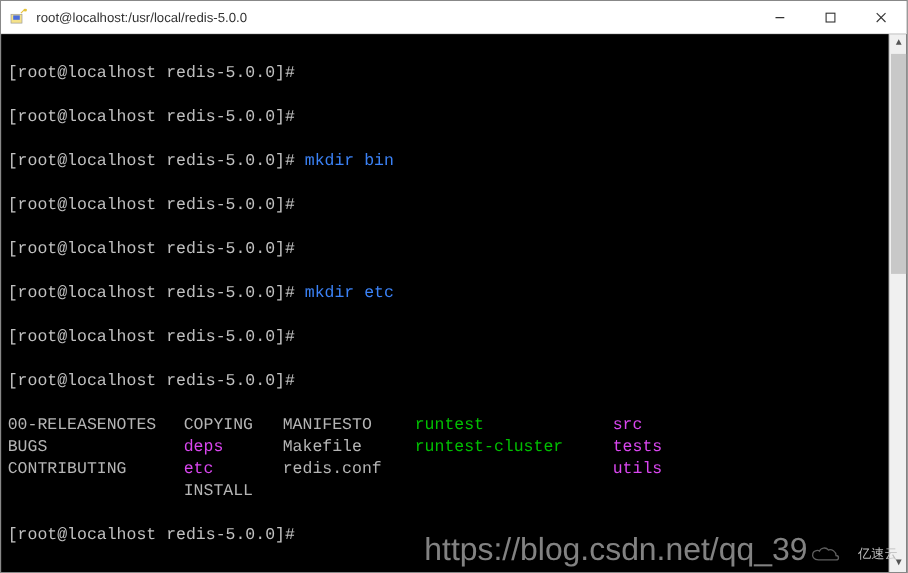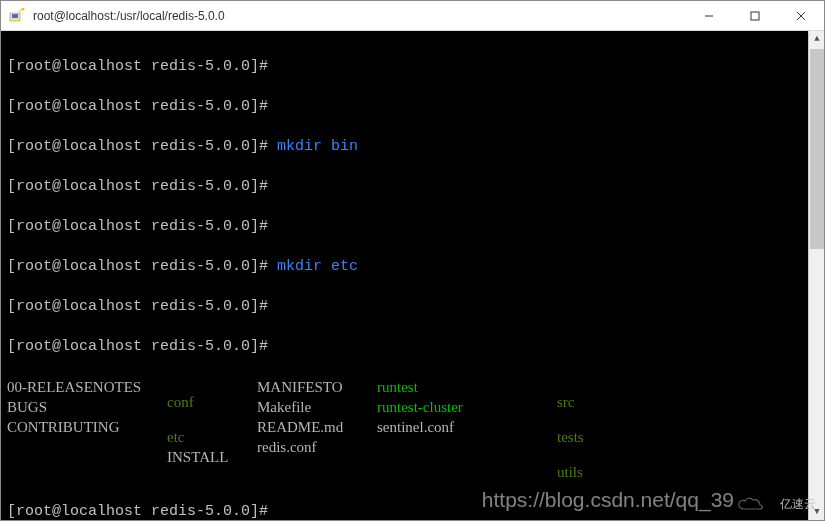--- a/index.html
+++ b/index.html
@@ -58,21 +58,21 @@
       font-size: 15px;
       line-height: 20px;
       color: #b5b5b5;
       white-space: pre;
       overflow: hidden;
       position: relative;
     }
     .prompt { color: #c0c0c0; }
     .cmd { color: #3b82f6; }
     .green { color: #00bf00; }
-    .blue { color: #4d7c0f; margin-top: 15px; }
+    .blue { color: #d946ef; }
     .scrollbar {
       position: absolute;
       right: 0; top: 0;
       width: 16px;
       height: 100%;
       background: #f0f0f0;
       border-left: 1px solid #ccc;
     }
     .scroll-thumb {
       position: absolute;
@@ -89,37 +89,36 @@
       align-items: center; justify-content: center;
       font-size: 9px;
       color: #555;
     }
     .scroll-arrow.up { top: 0; }
     .scroll-arrow.down { bottom: 0; }
     .watermark {
       position: absolute;
       right: 90px;
       bottom: 10px;
-      font-size: 21px;
+      font-size: 29px;
       color: rgba(200,200,200,0.65);
       font-family: Arial, sans-serif;
     }
     .cloud-logo {
       position: absolute;
       right: 8px;
       bottom: 6px;
       font-size: 12px;
       color: #bbb;
       display: flex;
       align-items: center;
       gap: 16px;
-      font-family: Liberation Serif, serif;
     }
     .cloud-logo svg { opacity: 0.5; }
-    .ls-cols { display: flex; font-family: Liberation Serif, serif; }
+    .ls-cols { display: flex; }
     .ls-col { display: flex; flex-direction: column; }
     .c1 { width: 160px; }
     .c2 { width: 90px; }
     .c3 { width: 120px; }
     .c4 { width: 180px; }
     .c5 { width: 70px; }
   </style>
 </head>
 <body>
 
@@ -163,34 +162,33 @@
 <div><span class="prompt">[root@localhost redis-5.0.0]#</span><span class="cmd"> mkdir etc</span></div>
 <div><span class="prompt">[root@localhost redis-5.0.0]#</span></div>
 <div><span class="prompt">[root@localhost redis-5.0.0]#</span></div>
 <div class="ls-cols">
   <div class="ls-col c1">
     <span>00-RELEASENOTES</span>
     <span>BUGS</span>
     <span>CONTRIBUTING</span>
   </div>
   <div class="ls-col c2">
-    <span class="blue">conf</span>
+    <span>COPYING</span>
+    <span class="blue">deps</span>
     <span class="blue">etc</span>
     <span>INSTALL</span>
   </div>
   <div class="ls-col c3">
     <span>MANIFESTO</span>
     <span>Makefile</span>
-    <span>README.md</span>
     <span>redis.conf</span>
   </div>
   <div class="ls-col c4">
     <span class="green">runtest</span>
     <span class="green">runtest-cluster</span>
-    <span>sentinel.conf</span>
   </div>
   <div class="ls-col c5">
     <span class="blue">src</span>
     <span class="blue">tests</span>
     <span class="blue">utils</span>
   </div>
 </div>
 <div><span class="prompt">[root@localhost redis-5.0.0]#</span></div>
 
 

